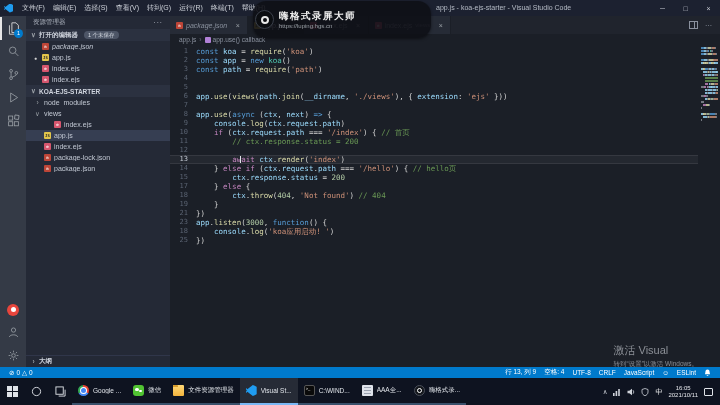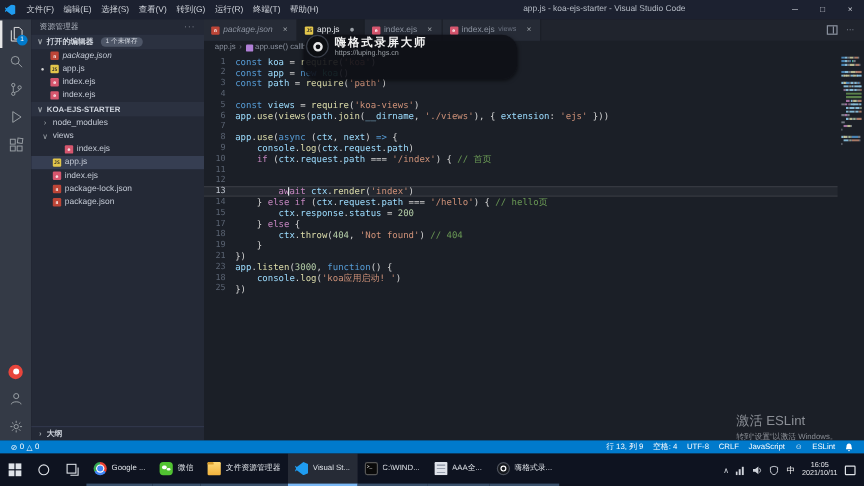--- a/index.html
+++ b/index.html
@@ -104,21 +104,21 @@
   .ico-doc { background:#dfe3ea; border-radius:1px; background-image:repeating-linear-gradient(#9aa2b0 0 1px, transparent 1px 3px); background-size:7px 8px; background-position:2px 2px; background-repeat:no-repeat; }
   .ico-recorder { background:#15181d; border-radius:50%; border:1px solid #4a4f5a; }
   .ico-recorder::after { content:""; position:absolute; inset:2px; border:1px solid #fff; border-radius:50%; }
   .tb-tray { margin-left:auto; display:flex; align-items:center; gap:6px; padding:0 7px; font-size:6.5px; }
   .tray-ico { display:flex; align-items:center; color:#cfd3da; }
   .tb-input { color:#fff; font-size:7px; }
   .tb-clock { text-align:center; font-size:6px; line-height:7px; }
   .notif-box { width:9px; height:8px; border:1px solid #dfe3e8; border-radius:1px; display:block; }
 
   
-  .recorder-watermark { position:absolute; left:253px; top:1px; height:37px; width:178px; display:flex; align-items:flex-start; gap:5px; background:rgba(14,16,22,0.9); border-radius:13px; padding:0 10px 0 2px; z-index:50; box-shadow:0 1px 3px rgba(0,0,0,0.5);margin-top:28px; }
+  .recorder-watermark { position:absolute; left:253px; top:1px; height:37px; width:178px; display:flex; align-items:center; gap:5px; background:rgba(14,16,22,0.9); border-radius:13px; padding:0 10px 0 2px; z-index:50; box-shadow:0 1px 3px rgba(0,0,0,0.5); }
   .rw-logo { width:19px; height:19px; flex:0 0 auto; border-radius:50%; background:#0c0e12; border:1px solid #3a3f4a; position:relative; }
   .rw-logo::after { content:""; position:absolute; inset:4.5px; border:2px solid #e8e8e8; border-radius:50%; }
   .rw-name { font-size:9.5px; color:#f2f2f2; font-weight:bold; letter-spacing:1.5px; white-space:nowrap; }
   .rw-url { font-size:6px; color:#9aa0a6; white-space:nowrap; }
   .activate { position:absolute; right:22px; bottom:36px; z-index:40; color:#8b8f96; }
   .a1 { font-size:11px; }
   .a2 { font-size:6.5px; margin-top:2px; }
 </style>
 </head>
 <body>
@@ -317,27 +317,27 @@
             <span class="crumb-sym"></span>
             <span>app.use() callback</span>
           </span>
         </div>
       <div class="editor-wrap">
         <div class="code" id="code">
             <div class="code-line"><span class="ln">1</span><span class="lt"><span class="tok-kw">const</span><span class="tok-d"> </span><span class="tok-v">koa</span><span class="tok-d"> = </span><span class="tok-fn">require</span><span class="tok-d">(</span><span class="tok-s">'koa'</span><span class="tok-d">)</span></span></div>
             <div class="code-line"><span class="ln">2</span><span class="lt"><span class="tok-kw">const</span><span class="tok-d"> </span><span class="tok-v">app</span><span class="tok-d"> = </span><span class="tok-kw">new</span><span class="tok-d"> </span><span class="tok-cl">koa</span><span class="tok-d">()</span></span></div>
             <div class="code-line"><span class="ln">3</span><span class="lt"><span class="tok-kw">const</span><span class="tok-d"> </span><span class="tok-v">path</span><span class="tok-d"> = </span><span class="tok-fn">require</span><span class="tok-d">(</span><span class="tok-s">'path'</span><span class="tok-d">)</span></span></div>
             <div class="code-line"><span class="ln">4</span><span class="lt"></span></div>
-            <div class="code-line"><span class="ln">5</span><span class="lt"><span class="tok-kw">const</span><span class="tok-d"> </span><span class="tok-v">views</span><span class="tok-d"> = </span><span class="tok-fn">require</span><span class="tok-d">(</span><span class="tok-s">'koa-views'</span><span class="tok-d">)</span></span></div>
+            <div class="code-line"><span class="ln">5</span></div>
             <div class="code-line"><span class="ln">6</span><span class="lt"><span class="tok-v">app</span><span class="tok-d">.</span><span class="tok-fn">use</span><span class="tok-d">(</span><span class="tok-fn">views</span><span class="tok-d">(</span><span class="tok-v">path</span><span class="tok-d">.</span><span class="tok-fn">join</span><span class="tok-d">(</span><span class="tok-v">__dirname</span><span class="tok-d">, </span><span class="tok-s">'./views'</span><span class="tok-d">), { </span><span class="tok-v">extension</span><span class="tok-d">: </span><span class="tok-s">'ejs'</span><span class="tok-d"> }))</span></span></div>
             <div class="code-line"><span class="ln">7</span><span class="lt"></span></div>
             <div class="code-line"><span class="ln">8</span><span class="lt"><span class="tok-v">app</span><span class="tok-d">.</span><span class="tok-fn">use</span><span class="tok-d">(</span><span class="tok-kw">async</span><span class="tok-d"> (</span><span class="tok-v">ctx</span><span class="tok-d">, </span><span class="tok-v">next</span><span class="tok-d">) </span><span class="tok-kw">=&gt;</span><span class="tok-d"> {</span></span></div>
             <div class="code-line"><span class="ln">9</span><span class="lt"><span class="tok-d">    </span><span class="tok-v">console</span><span class="tok-d">.</span><span class="tok-fn">log</span><span class="tok-d">(</span><span class="tok-v">ctx</span><span class="tok-d">.</span><span class="tok-v">request</span><span class="tok-d">.</span><span class="tok-v">path</span><span class="tok-d">)</span></span></div>
             <div class="code-line"><span class="ln">10</span><span class="lt"><span class="tok-d">    </span><span class="tok-ct">if</span><span class="tok-d"> (</span><span class="tok-v">ctx</span><span class="tok-d">.</span><span class="tok-v">request</span><span class="tok-d">.</span><span class="tok-v">path</span><span class="tok-d"> === </span><span class="tok-s">'/index'</span><span class="tok-d">) { </span><span class="tok-cm">// 首页</span></span></div>
-            <div class="code-line"><span class="ln">11</span></div>
+            <div class="code-line"><span class="ln">11</span><span class="lt"><span class="tok-d">        </span><span class="tok-cm">// ctx.response.status = 200</span></span></div>
             <div class="code-line"><span class="ln">12</span><span class="lt"><span class="tok-d">        </span></span></div>
             <div class="code-line active"><span class="ln">13</span><span class="lt"><span class="tok-d">        </span><span class="tok-ct">await</span><span class="tok-d"> </span><span class="tok-v">ctx</span><span class="tok-d">.</span><span class="tok-fn">render</span><span class="tok-d">(</span><span class="tok-s">'index'</span><span class="tok-d">)</span></span><span class="cursor"></span></div>
             <div class="code-line"><span class="ln">14</span><span class="lt"><span class="tok-d">    } </span><span class="tok-ct">else</span><span class="tok-d"> </span><span class="tok-ct">if</span><span class="tok-d"> (</span><span class="tok-v">ctx</span><span class="tok-d">.</span><span class="tok-v">request</span><span class="tok-d">.</span><span class="tok-v">path</span><span class="tok-d"> === </span><span class="tok-s">'/hello'</span><span class="tok-d">) { </span><span class="tok-cm">// hello页</span></span></div>
             <div class="code-line"><span class="ln">15</span><span class="lt"><span class="tok-d">        </span><span class="tok-v">ctx</span><span class="tok-d">.</span><span class="tok-v">response</span><span class="tok-d">.</span><span class="tok-v">status</span><span class="tok-d"> = </span><span class="tok-n">200</span></span></div>
             <div class="code-line"><span class="ln">17</span><span class="lt"><span class="tok-d">    } </span><span class="tok-ct">else</span><span class="tok-d"> {</span></span></div>
             <div class="code-line"><span class="ln">18</span><span class="lt"><span class="tok-d">        </span><span class="tok-v">ctx</span><span class="tok-d">.</span><span class="tok-fn">throw</span><span class="tok-d">(</span><span class="tok-n">404</span><span class="tok-d">, </span><span class="tok-s">'Not found'</span><span class="tok-d">) </span><span class="tok-cm">// 404</span></span></div>
             <div class="code-line"><span class="ln">19</span><span class="lt"><span class="tok-d">    }</span></span></div>
             <div class="code-line"><span class="ln">21</span><span class="lt"><span class="tok-d">})</span></span></div>
             <div class="code-line"><span class="ln">23</span><span class="lt"><span class="tok-v">app</span><span class="tok-d">.</span><span class="tok-fn">listen</span><span class="tok-d">(</span><span class="tok-n">3000</span><span class="tok-d">, </span><span class="tok-kw">function</span><span class="tok-d">() {</span></span></div>
             <div class="code-line"><span class="ln">18</span><span class="lt"><span class="tok-d">    </span><span class="tok-v">console</span><span class="tok-d">.</span><span class="tok-fn">log</span><span class="tok-d">(</span><span class="tok-s">'koa应用启动! '</span><span class="tok-d">)</span></span></div>
@@ -652,17 +652,17 @@
   </div>
 
   <div class="recorder-watermark">
     <span class="rw-logo"></span>
     <div class="rw-text">
       <div class="rw-name">嗨格式录屏大师</div>
       <div class="rw-url">https://luping.hgs.cn</div>
     </div>
   </div>
   <div class="activate">
-    <div class="a1">激活 ESLint</div>
+    <div class="a1">激活 Visual</div>
     <div class="a2">转到“设置”以激活 Windows。</div>
   </div>
 
 </div>
 
 </body></html>

